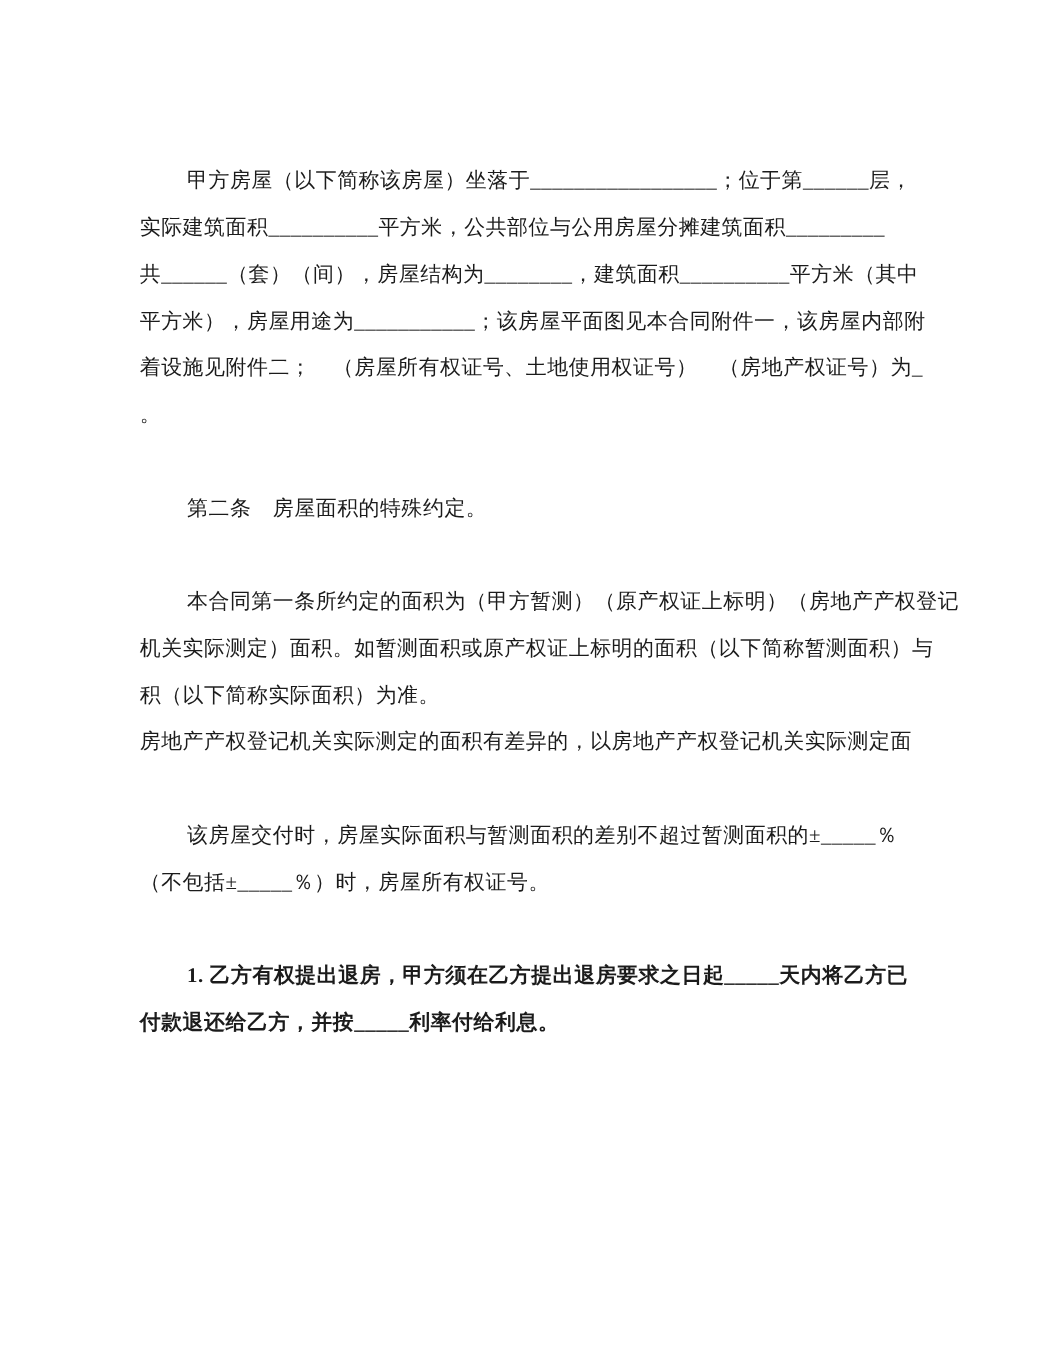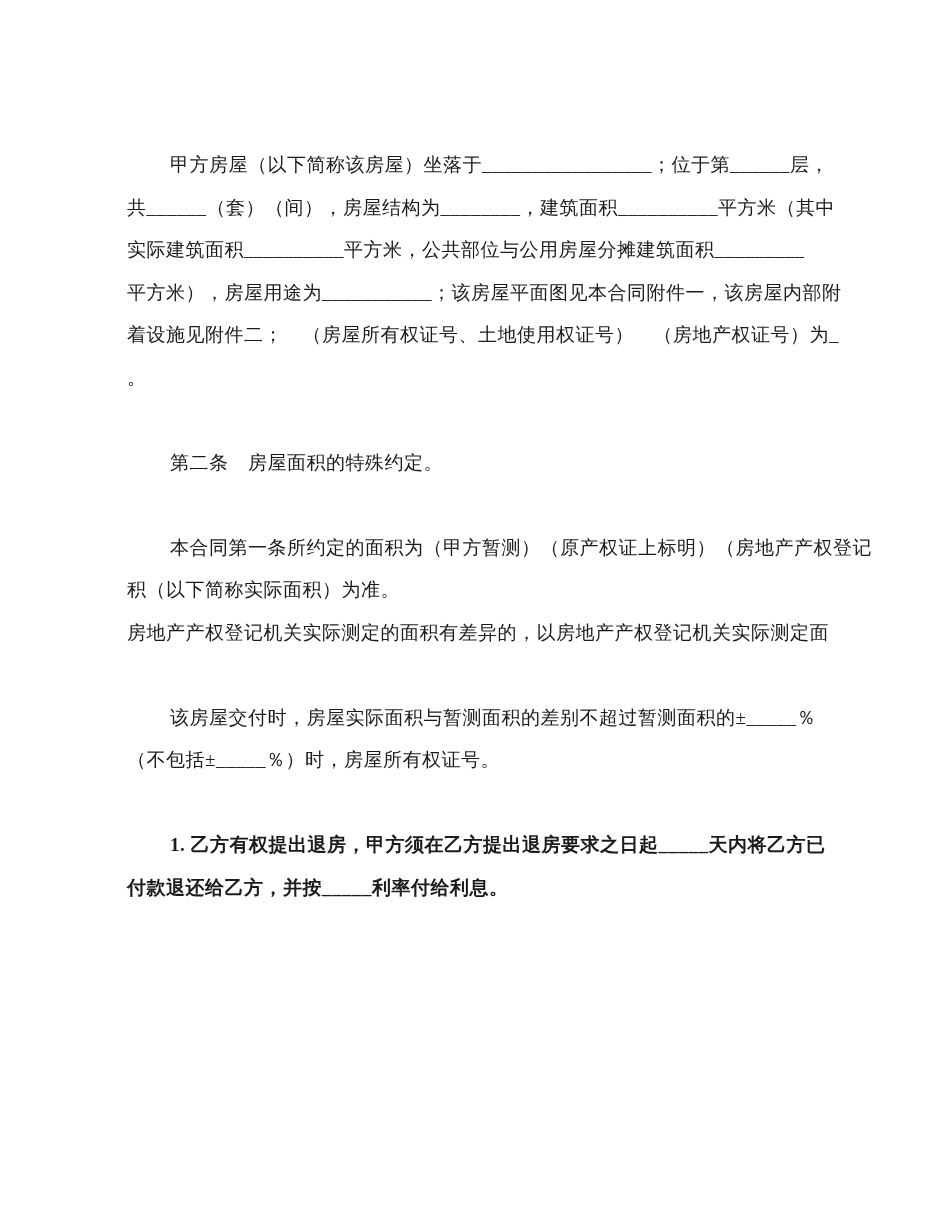--- a/index.html
+++ b/index.html
@@ -44,31 +44,32 @@
     padding-left: 43px;
   }
 </style>
 </head>
 <body style="background: rgb(255, 255, 255);">
 
 <div class="page">
   <div class="contract-body" style="color: rgb(27, 27, 27);">
       <div class="paragraph">
         <div class="line indent">甲方房屋（以下简称该房屋）坐落于_________________；位于第______层，</div>
+        <div class="line">实际建筑面积__________平方米，公共部位与公用房屋分摊建筑面积_________</div>
         <div class="line">共______（套）（间），房屋结构为________，建筑面积__________平方米（其中</div>
-        <div class="line">实际建筑面积__________平方米，公共部位与公用房屋分摊建筑面积_________</div>
         <div class="line">平方米），房屋用途为___________；该房屋平面图见本合同附件一，该房屋内部附</div>
         <div class="line">着设施见附件二；　（房屋所有权证号、土地使用权证号）　（房地产权证号）为_</div>
         <div class="line">。</div>
       </div>
       <div class="paragraph">
         <div class="line indent">第二条　房屋面积的特殊约定。</div>
       </div>
       <div class="paragraph">
         <div class="line indent">本合同第一条所约定的面积为（甲方暂测）（原产权证上标明）（房地产产权登记</div>
+        <div class="line">机关实际测定）面积。如暂测面积或原产权证上标明的面积（以下简称暂测面积）与</div>
         <div class="line">积（以下简称实际面积）为准。</div>
         <div class="line">房地产产权登记机关实际测定的面积有差异的，以房地产产权登记机关实际测定面</div>
       </div>
       <div class="paragraph">
         <div class="line indent">该房屋交付时，房屋实际面积与暂测面积的差别不超过暂测面积的±_____％</div>
         <div class="line">（不包括±_____％）时，房屋所有权证号。</div>
       </div>
       <div class="paragraph">
         <div class="line indent">1. 乙方有权提出退房，甲方须在乙方提出退房要求之日起_____天内将乙方已</div>
         <div class="line">付款退还给乙方，并按_____利率付给利息。</div>

